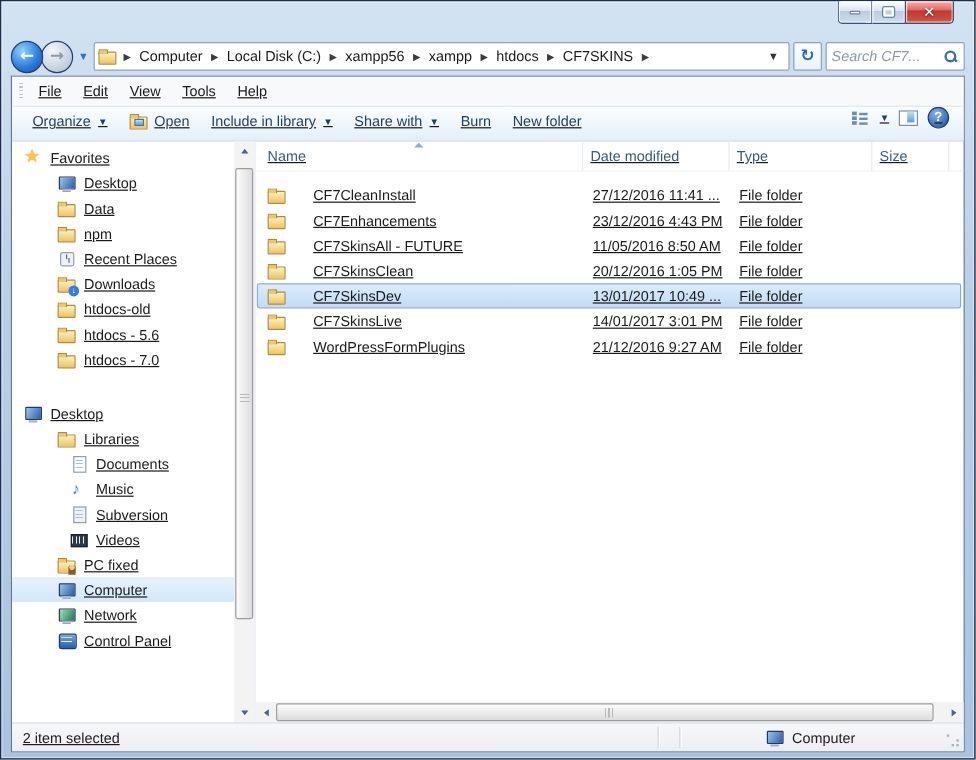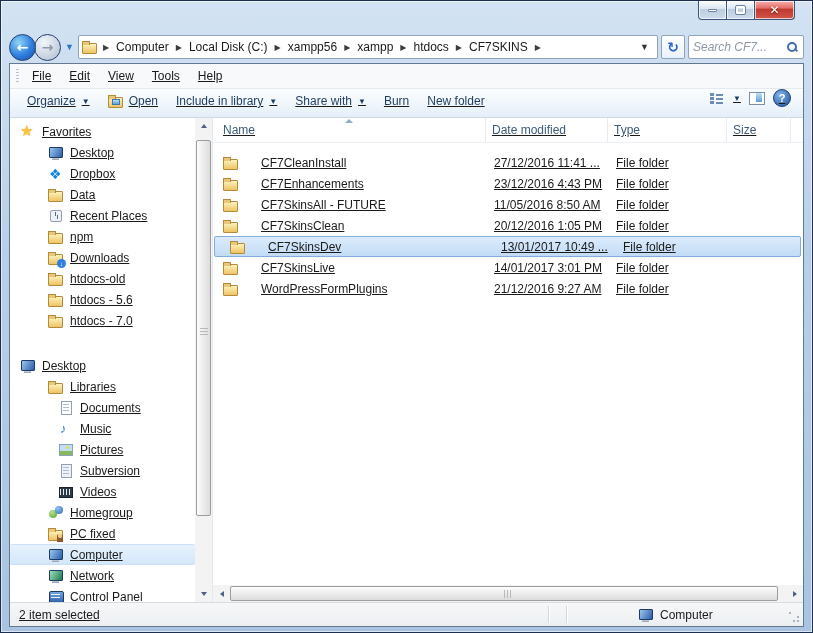--- a/index.html
+++ b/index.html
@@ -82,21 +82,21 @@
 
   .files-pane { flex:1; display:flex; flex-direction:column; border-left:1px solid #e2eaf2; min-width:0; }
   .col-headers { height:25px; display:flex; border-bottom:1px solid #eef2f6; color:#3c5a77; }
   .colh { display:flex; align-items:center; padding-left:6px; border-right:1px solid #e7ecf1; position:relative; }
   .c0 { width:273px; padding-left:10px; } .c1 { width:122px; } .c2 { width:119px; } .c3 { width:64px; }
   .sort-up { position:absolute; left:50%; top:1px; width:0; height:0; margin-left:-4px;
     border-left:4px solid transparent; border-right:4px solid transparent; border-bottom:4px solid #93accA; }
 
   .file-rows { flex:1; padding-top:9px; overflow:hidden; }
   .frow { height:21px; display:flex; align-items:center; margin:0 2px 0 1px; border:1px solid transparent; border-radius:2px; }
-  .frow.sel { background:linear-gradient(#dcebfc,#c2dcf5); border-color:#84acdd;justify-content:flex-end; }
+  .frow.sel { background:linear-gradient(#dcebfc,#c2dcf5); border-color:#84acdd; }
   .fcell { display:flex; align-items:center; gap:22px; padding-left:6px; overflow:hidden; white-space:nowrap; }
   .fcell.c0 { padding-left:8px; }
   .fcell.c1, .fcell.c2 { color:#1a1a1a; }
 
   .h-scroll { height:17px; flex:none; background:#f3f3f3; display:flex; align-items:center; }
   .h-arrow { width:17px; height:17px; flex:none; display:grid; place-items:center; }
   .tri-left { width:0; height:0; border-top:3px solid transparent; border-bottom:3px solid transparent; border-right:4px solid #4d6185; }
   .tri-right { width:0; height:0; border-top:3px solid transparent; border-bottom:3px solid transparent; border-left:4px solid #4d6185; }
   .h-thumb { flex:1; height:15px; margin-right:8px; border:1px solid #9d9d9d; border-radius:2px; position:relative;
     background:linear-gradient(#fcfcfc,#e9e9e9 60%,#dcdcdc); }
@@ -270,34 +270,30 @@
       <div class="nav-pane" id="nav-tree">
           <div class="tree-row">
             <span class="ic ic-star"></span>
             <span>Favorites</span>
           </div>
           <div class="tree-row ind1">
             <span class="ic ic-monitor"></span>
             <span>Desktop</span>
           </div>
           <div class="tree-row ind1">
-            <span class="ic ic-dropbox"></span>
-            <span>Dropbox</span>
-          </div>
-          <div class="tree-row ind1">
             <span class="ic ic-folder"></span>
             <span>Data</span>
           </div>
           <div class="tree-row ind1">
+            <span class="ic ic-folder"></span>
+            <span>npm</span>
+          </div>
+          <div class="tree-row ind1">
             <span class="ic ic-recent"></span>
             <span>Recent Places</span>
-          </div>
-          <div class="tree-row ind1">
-            <span class="ic ic-folder"></span>
-            <span>npm</span>
           </div>
           <div class="tree-row ind1">
             <span class="ic ic-download">
               <i class="ov-down">↓</i>
             </span>
             <span>Downloads</span>
           </div>
           <div class="tree-row ind1">
             <span class="ic ic-folder"></span>
             <span>htdocs-old</span>
@@ -320,34 +316,26 @@
           </div>
           <div class="tree-row ind2">
             <span class="ic ic-document"></span>
             <span>Documents</span>
           </div>
           <div class="tree-row ind2">
             <span class="ic ic-music"></span>
             <span>Music</span>
           </div>
           <div class="tree-row ind2">
-            <span class="ic ic-picture"></span>
-            <span>Pictures</span>
-          </div>
-          <div class="tree-row ind2">
             <span class="ic ic-subversion"></span>
             <span>Subversion</span>
           </div>
           <div class="tree-row ind2">
             <span class="ic ic-video"></span>
             <span>Videos</span>
-          </div>
-          <div class="tree-row ind1">
-            <span class="ic ic-homegroup"></span>
-            <span>Homegroup</span>
           </div>
           <div class="tree-row ind1">
             <span class="ic ic-user-folder">
               <i class="ov-user"></i>
             </span>
             <span>PC fixed</span>
           </div>
           <div class="tree-row ind1 sel">
             <span class="ic ic-computer"></span>
             <span>Computer</span>

